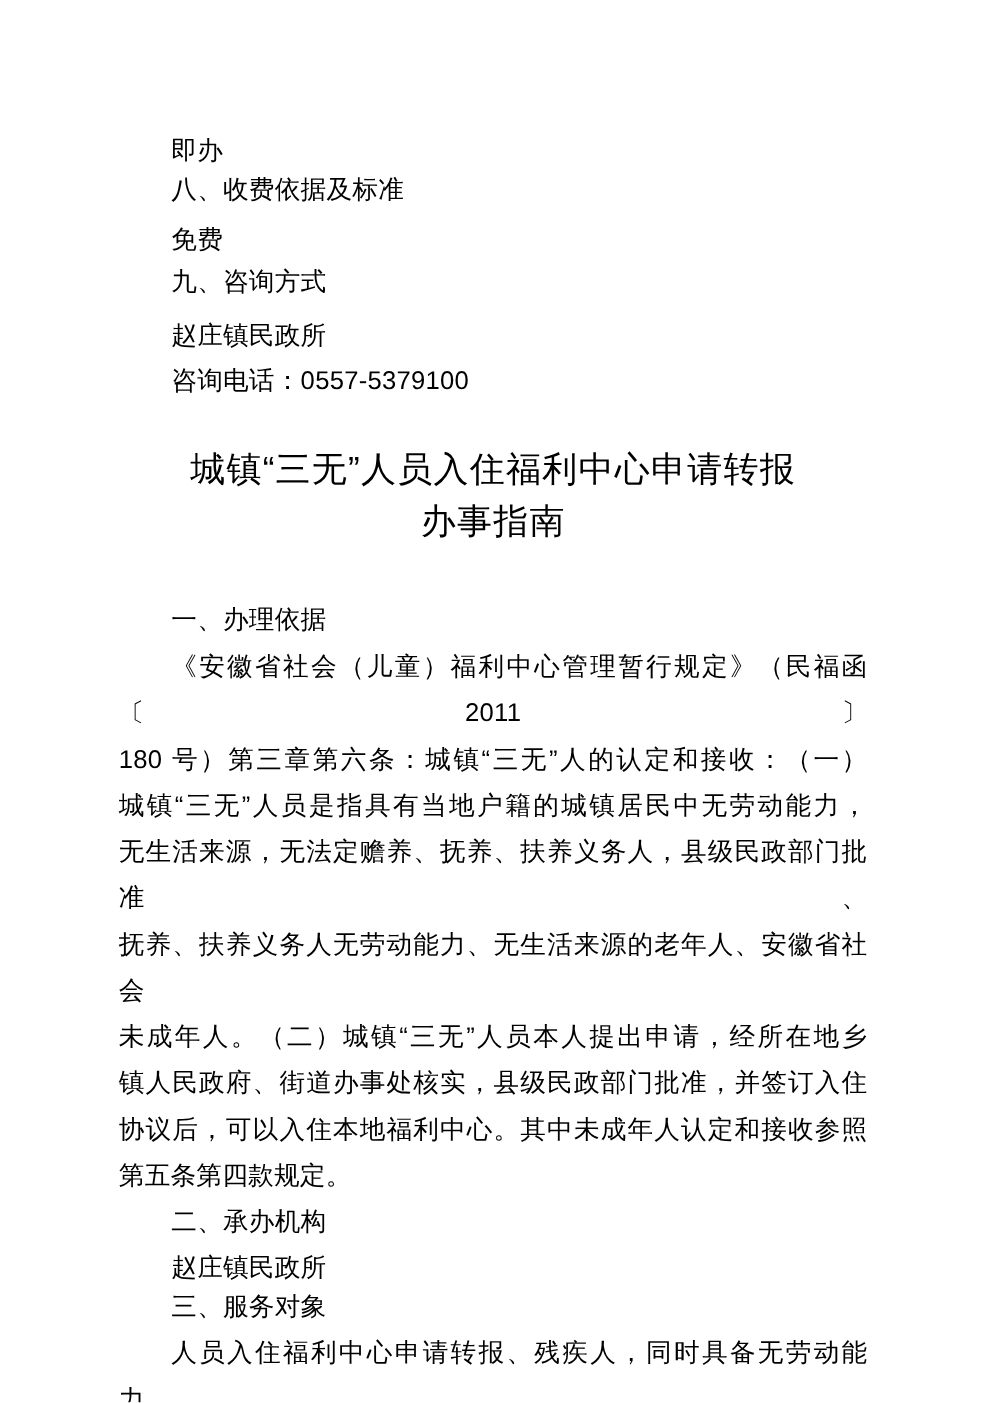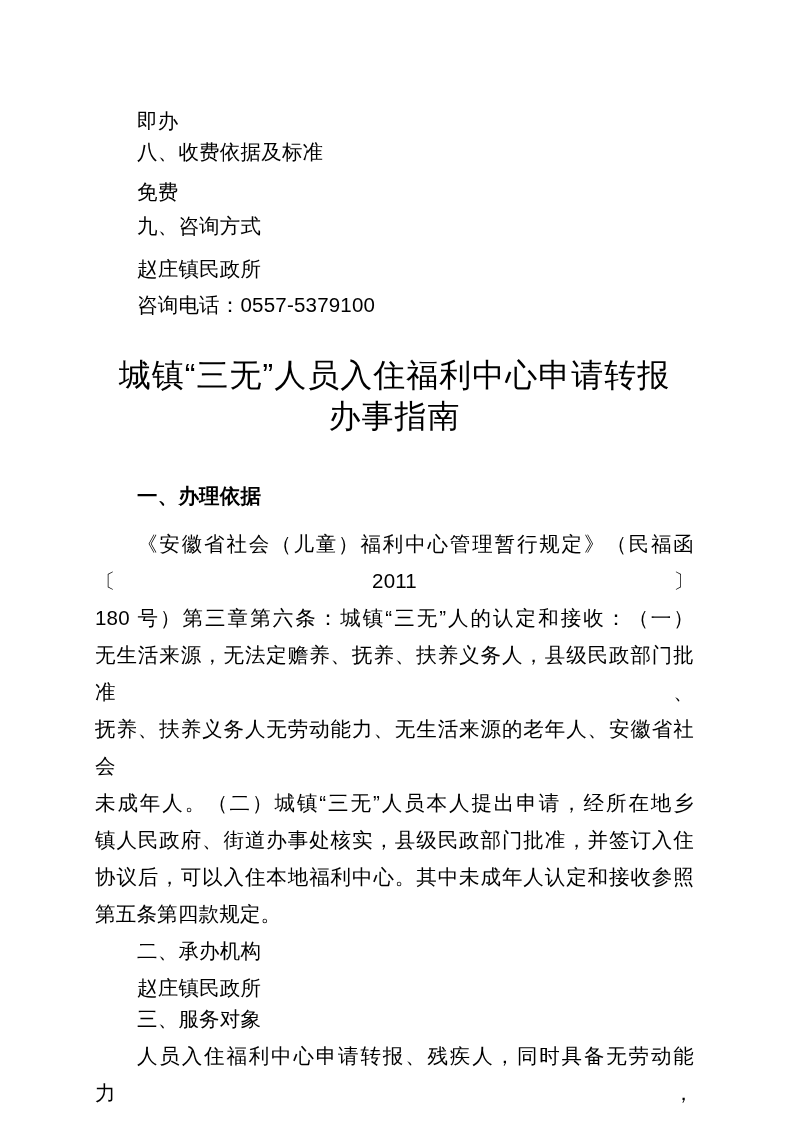--- a/index.html
+++ b/index.html
@@ -30,27 +30,27 @@
   .intro .line:nth-child(4) { margin-top: -2px; font-family: Liberation Serif, serif; }
   .intro .line:nth-child(5) { margin-top: 7px; }
   .indent { text-indent: 42px; }
   .just {
     text-align: justify;
     text-align-last: justify;
     text-justify: inter-character;
   }
   .doc-title {
     margin: 32px 0 0 0;
-    font-size: 32px;
+    font-size: 28px;
     font-weight: normal;
     line-height: 41px;
     text-align: center;
     letter-spacing: 1px;
   }
-  .section-basis .heading { margin-top: 40px; margin-bottom: 11px; font-weight: bold; }
+  .section-basis .heading { margin-top: 40px; margin-bottom: 1px; }
   .section-agency .heading { margin-top: 0; }
   .section-targets .heading { margin-top: -6px; }
 </style>
 </head>
 <body>
 
 <div class="page">
   <div class="content">
 
     <div class="intro">
@@ -65,20 +65,21 @@
     <h1 class="doc-title">
       <div>城镇“三无”人员入住福利中心申请转报</div>
       <div>办事指南</div>
     </h1>
 
     <div class="section-basis">
       <div class="line indent heading">一、办理依据</div>
       <div class="para">
         <div class="line indent just">《安徽省社会（儿童）福利中心管理暂行规定》（民福函〔2011〕</div>
         <div class="line just">180 号）第三章第六条：城镇“三无”人的认定和接收：（一）</div>
+        <div class="line just">城镇“三无”人员是指具有当地户籍的城镇居民中无劳动能力，</div>
         <div class="line just">无生活来源，无法定赡养、抚养、扶养义务人，县级民政部门批准、</div>
         <div class="line just">抚养、扶养义务人无劳动能力、无生活来源的老年人、安徽省社会</div>
         <div class="line just">未成年人。（二）城镇“三无”人员本人提出申请，经所在地乡</div>
         <div class="line just">镇人民政府、街道办事处核实，县级民政部门批准，并签订入住</div>
         <div class="line just">协议后，可以入住本地福利中心。其中未成年人认定和接收参照</div>
         <div class="line">第五条第四款规定。</div>
       </div>
     </div>
 
     <div class="section-agency">

